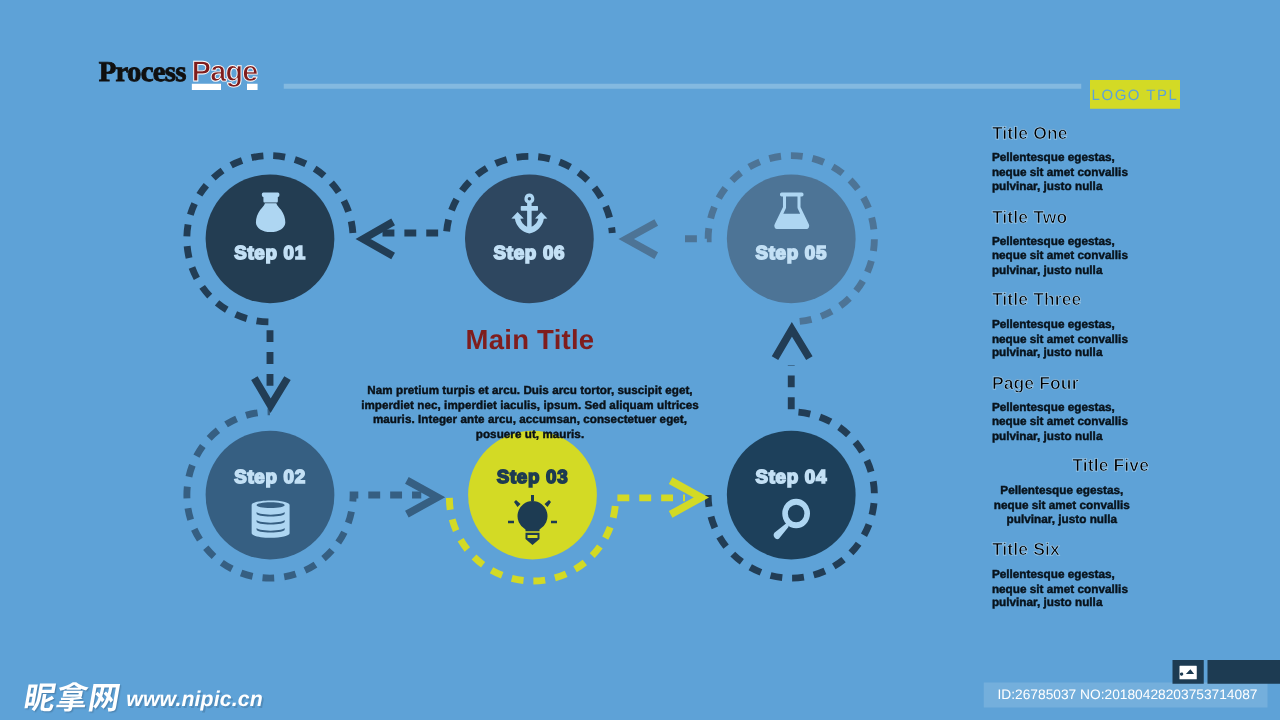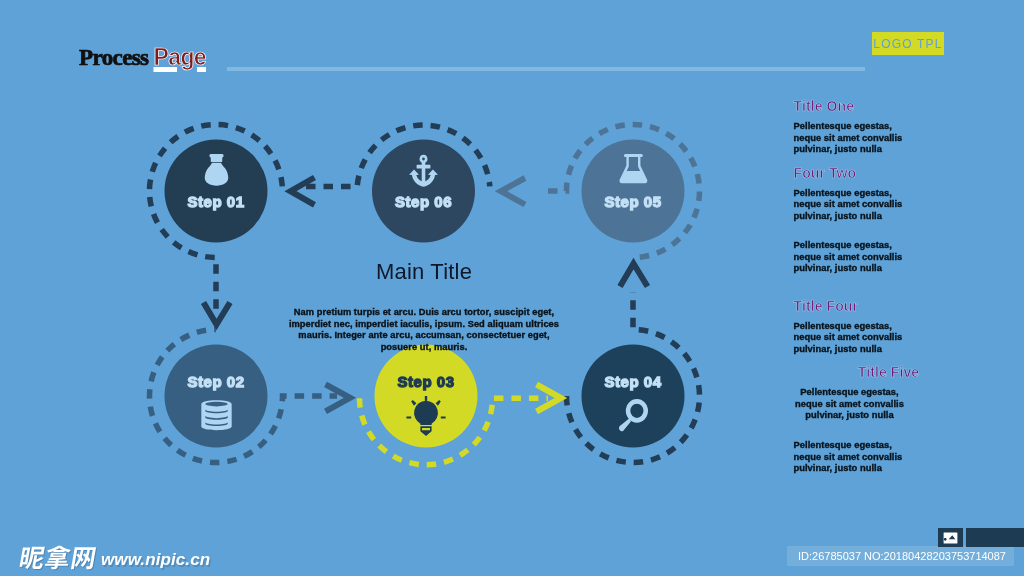--- a/index.html
+++ b/index.html
@@ -8,37 +8,37 @@
        font-family:"Liberation Sans",sans-serif;}
   #slide{position:relative;width:1024px;height:576px;background:#5ea2d7;}
 
   
   #page-title{position:absolute;left:79px;top:45px;font-size:23px;font-weight:bold;
               letter-spacing:-0.6px;line-height:24px;white-space:nowrap;}
   #page-title .t-dark{color:#101010;font-family:Liberation Serif, serif;-webkit-text-stroke:0.7px #101010;}
   #page-title .t-light{color:#7f1d1d;-webkit-text-stroke:0.7px #ffffff;margin-left:5px;text-decoration:underline;
         text-decoration-thickness:5px;text-underline-offset:2px;text-decoration-skip-ink:auto;}
   #header-rule{position:absolute;left:227px;top:67px;width:638px;height:4px;background:#83b9e0;}
-  #logo-box{position:absolute;left:872px;top:32px;width:72px;height:23px;background:#d3da25;
+  #logo-box{position:absolute;left:872px;top:64px;width:72px;height:23px;background:#d3da25;
             display:flex;align-items:center;justify-content:center;}
   #logo-box span{color:#5ea2d7;font-size:12px;letter-spacing:1.2px;font-weight:normal;}
 
   
   #diagram{position:absolute;left:0;top:0;}
 
   
   #center-text{position:absolute;left:285px;top:260px;width:278px;text-align:center;}
-  #main-title{color:#0f172a;font-size:22px;font-weight:normal;letter-spacing:0.2px;line-height:24px;text-align:center;}
+  #main-title{color:#7f1d1d;font-size:22px;font-weight:bold;letter-spacing:0.2px;line-height:24px;text-align:center;}
   #main-body{color:#0a1219;-webkit-text-stroke:0.35px #0a1219;font-size:9.3px;font-weight:bold;line-height:11.7px;margin-top:23px;
              letter-spacing:0.05px;}
 
   
   #sidebar{position:absolute;left:793.5px;top:99px;width:190px;}
   .sb-item{position:absolute;left:0;width:190px;}
-  .sb-title{color:#701a75;-webkit-text-stroke:0.6px #9ccbee;font-size:14px;font-weight:bold;line-height:14px;letter-spacing:0.1px;}
+  .sb-title{color:#000000;-webkit-text-stroke:0.6px #9ccbee;font-size:14px;font-weight:bold;line-height:14px;letter-spacing:0.1px;}
   .sb-body{color:#08131c;-webkit-text-stroke:0.35px #08131c;font-size:9.4px;font-weight:bold;line-height:11.5px;margin-top:7px;
            width:112px;letter-spacing:0.02px;}
 
   
   #watermark{position:absolute;left:5px;top:545px;display:flex;align-items:flex-end;}
   #wm-cjk{display:block;filter:drop-shadow(1px 1.5px 0 rgba(40,70,100,.30));}
   #wm-url{margin-left:-12px;color:#ffffff;font-size:17px;font-style:italic;font-weight:bold;
           letter-spacing:0.1px;line-height:18px;position:relative;top:-1px;
           text-shadow:1.5px 1.5px 0 rgba(40,70,100,.25);}
   #id-bar{position:absolute;left:787px;top:546px;width:227px;height:20px;
@@ -124,35 +124,37 @@
     <div id="main-title">Main Title</div>
     <div id="main-body">Nam pretium turpis et arcu. Duis arcu tortor, suscipit eget, imperdiet nec, imperdiet iaculis, ipsum. Sed aliquam ultrices mauris. Integer ante arcu, accumsan, consectetuer eget, posuere ut, mauris.</div>
   </div>
 
   <div id="sidebar">
       <div class="sb-item" style="top: 0px;">
         <div class="sb-title">Title One</div>
         <div class="sb-body">Pellentesque egestas, neque sit amet convallis pulvinar, justo nulla</div>
       </div>
       <div class="sb-item" style="top: 66.6px;">
-        <div class="sb-title">Four Two</div>
+        <div class="sb-title">Title Two</div>
         <div class="sb-body">Pellentesque egestas, neque sit amet convallis pulvinar, justo nulla</div>
       </div>
       <div class="sb-item" style="top: 133.2px;">
+        <div class="sb-title">Title Three</div>
         <div class="sb-body">Pellentesque egestas, neque sit amet convallis pulvinar, justo nulla</div>
       </div>
       <div class="sb-item" style="top: 199.8px;">
-        <div class="sb-title">Title Four</div>
+        <div class="sb-title">Page Four</div>
         <div class="sb-body">Pellentesque egestas, neque sit amet convallis pulvinar, justo nulla</div>
       </div>
       <div class="sb-item" style="top: 266.4px; text-align: center;">
         <div class="sb-title">Title Five</div>
         <div class="sb-body">Pellentesque egestas, neque sit amet convallis pulvinar, justo nulla</div>
       </div>
       <div class="sb-item" style="top: 333px;">
+        <div class="sb-title">Title Six</div>
         <div class="sb-body">Pellentesque egestas, neque sit amet convallis pulvinar, justo nulla</div>
       </div>
     </div>
 
   <div id="watermark">
     <svg id="wm-cjk" width="108" height="25" viewBox="0 0 330 100">
         <g transform="skewX(-10) translate(16,0)">
           <path d="M53.2 17.8H82.4V26.9H53.2ZM42.2 7.3V41.9C42.2 56.8 41.2 76.4 29.9 89.6C32.7 90.8 37.5 93.9 39.5 95.8C51.5 81.6 53.2 58.5 53.2 41.9V37.5H93.7V7.3ZM87.2 46.6C82.7 50.5 76 54.7 69 58.2V40.6H57.8V81C57.8 92.4 60.6 95.9 71.4 95.9C73.6 95.9 82 95.9 84.4 95.9C93.6 95.9 96.6 91.4 97.7 75.9C94.7 75.2 89.9 73.4 87.6 71.4C87.1 83.3 86.5 85.3 83.3 85.3C81.4 85.3 74.6 85.3 73 85.3C69.6 85.3 69 84.8 69 81V68.7C78.3 64.9 88.2 60.2 95.9 54.9ZM25.3 49.3V67.8H16.8V49.3ZM25.3 39H16.8V20.6H25.3ZM6.5 10.2V86.5H16.8V78.3H35.9V10.2Z" fill="#ffffff" transform="translate(0,0)"></path>
           <path d="M30.5 37.7H68.7V42.1H30.5ZM19.3 30.6V49.2H80.5V30.6ZM76.7 49.4C62.4 51.9 35.9 52.8 13.8 52.7C14.7 54.6 15.6 57.9 15.8 60C24.8 60.1 34.5 60 44.1 59.6V63.2H11.7V71.3H44.1V74.9H4.3V83H44.1V86.1C44.1 87.5 43.5 87.9 42 88C40.5 88 34.5 88 29.7 87.8C31.2 90.3 32.9 94.2 33.5 97C41.2 97 46.7 97 50.7 95.6C54.7 94.2 56 91.8 56 86.4V83H95.8V74.9H56V71.3H89V63.2H56V59C66.4 58.4 76.2 57.4 84.3 55.9ZM73.2 24.2C79.2 26.6 85.2 28.6 90.6 29.9C92.3 26.9 94.9 22.8 97.2 20.1C82 17.4 66.1 11.7 54.4 3.1H43.5C34.9 10.5 18.6 17.5 2.6 21C4.6 23.4 7.2 27.7 8.4 30.4C14.8 28.7 21.3 26.4 27.4 23.8V27.5H73.2ZM49.4 11.5C53.4 14.6 58.7 17.6 64.5 20.4H34.8C40.5 17.6 45.6 14.5 49.4 11.5Z" fill="#ffffff" transform="translate(103,0)"></path>
           <path d="M7.7 8.6V96.8H19.2V19.9H34.1C34 26.9 33.7 33.6 33.1 39.9C30.5 37.8 27.9 35.7 25.3 33.8L19.4 41.4C23.4 44.5 27.6 48.2 31.6 52.1C29.5 63.9 25.8 73.7 19.3 80.8C21.8 82.3 26.7 85.9 28.4 87.7C34.1 80.7 37.8 71.9 40.3 61.4C42.3 63.8 44.1 66.1 45.4 68.2L51.9 59.3C49.7 56.1 46.4 52.4 42.6 48.6C43.8 39.9 44.4 30.3 44.8 19.9H59.6C59.5 26.4 59.3 32.5 58.8 38.3C56.4 36.3 53.9 34.4 51.5 32.6L45.5 40.3C49.5 43.4 53.6 47 57.4 50.7C55.4 63.4 51.5 73.7 44.4 81.1C47 82.6 51.9 86.4 53.6 88.2C59.9 80.8 63.8 71.3 66.3 60C69 63.1 71.4 66.2 73.1 68.8L79.7 59.6C77.1 55.9 73.1 51.4 68.5 46.9C69.5 38.7 70 29.6 70.3 19.9H81.3V83C81.3 84.7 80.6 85.2 78.9 85.3C77.2 85.3 71.4 85.4 66.3 85C67.9 88.1 69.7 93.5 70.3 96.7C78.6 96.8 84.1 96.5 87.9 94.5C91.7 92.6 92.9 89.3 92.9 83.2V8.6Z" fill="#ffffff" transform="translate(206,0)"></path>

